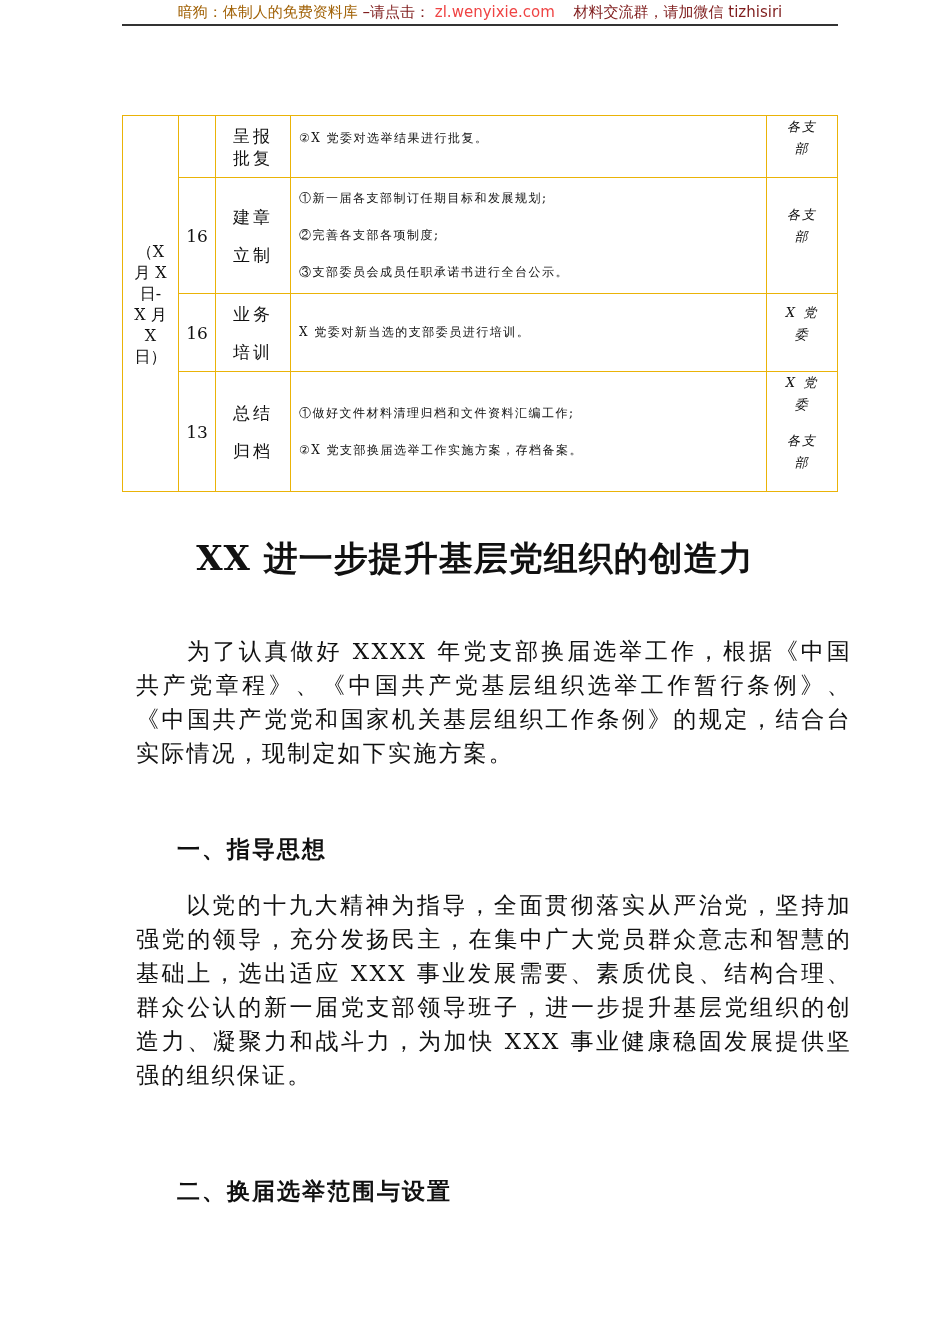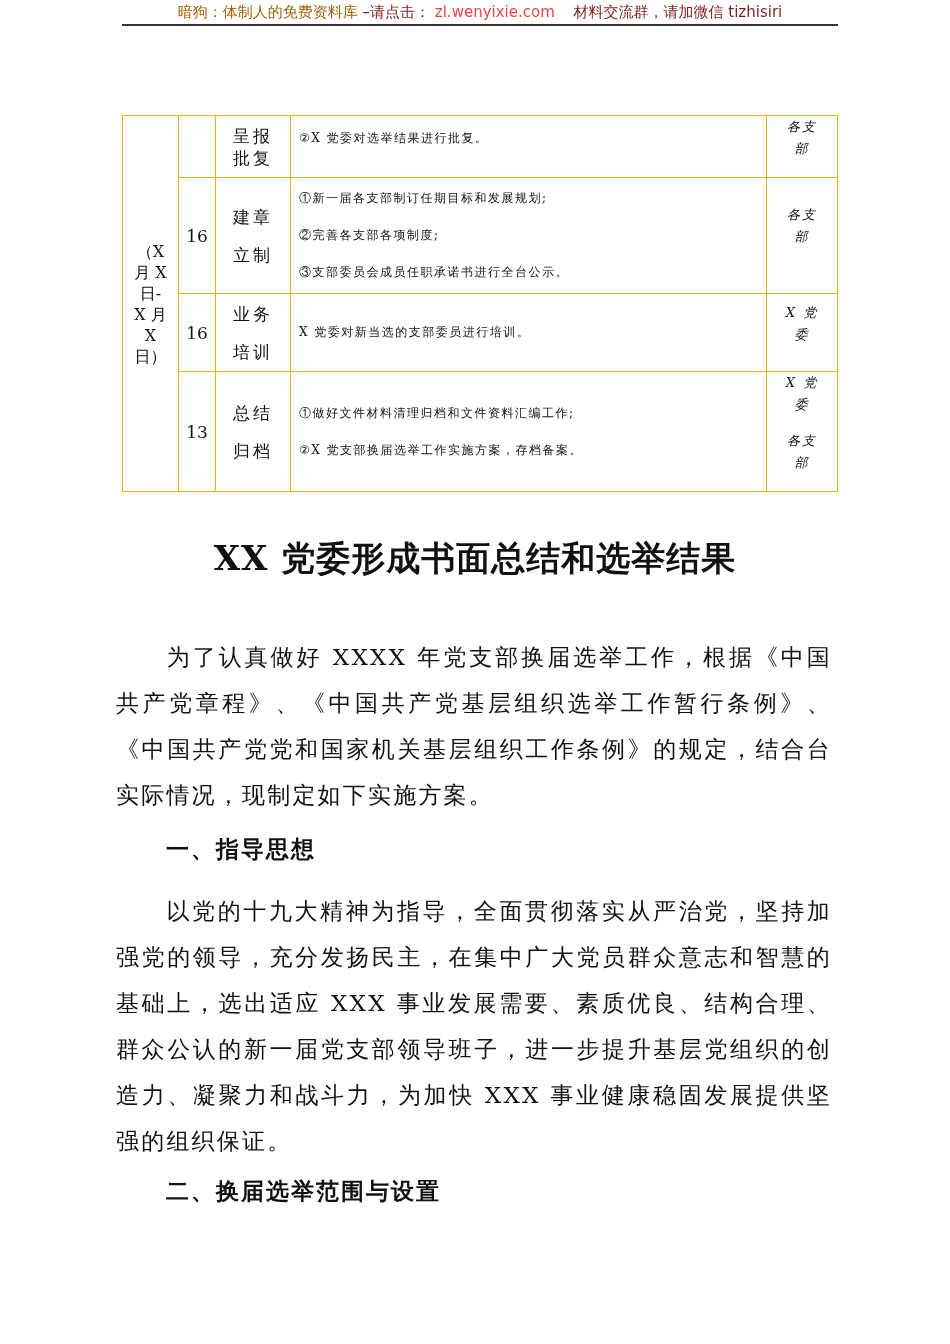--- a/index.html
+++ b/index.html
@@ -20,24 +20,24 @@
     .c-num { width: 36px; font-size: 17px; }
     .c-step { width: 74px; font-size: 17px; letter-spacing: 3px; line-height: 22px; }
     .c-content { text-align: left !important; padding-left: 8px !important; font-size: 12px; letter-spacing: 1.5px; }
     .c-resp { width: 70px; font-size: 13px; line-height: 22px; letter-spacing: 2px; vertical-align: top !important; font-style: italic; }
     .content-line { line-height: 37px; }
     .step-line { display: block; }
 
     .doc-title { position: absolute; left: 0; width: 950px; top: 536px; text-align: center;
                  font-size: 34px; font-weight: bold; letter-spacing: 1px; font-family: "DejaVu Serif", "Liberation Serif", serif; }
 
-    .para { position: absolute; left: 116px; width: 716px; font-size: 23px; line-height: 46px;
+    .para { position: absolute; left: 136px; width: 716px; font-size: 23px; line-height: 34px;
             letter-spacing: 2.2px; text-align: justify; }
     .para .indent { display: inline-block; width: 50px; }
-    .heading { position: absolute; left: 166px; font-size: 23px; font-weight: bold; letter-spacing: 2px;
+    .heading { position: absolute; left: 177px; font-size: 23px; font-weight: bold; letter-spacing: 2px;
                font-family: "DejaVu Sans", "Liberation Sans", sans-serif; }
   </style>
 </head>
 <body>
 
 <div class="header-bar">
   <span class="hdr-red">暗狗：体制人的免费资料库</span>
   <span class="hdr-dark">–请点击：</span>
   <span class="hdr-link">zl.wenyixie.com</span>
   <span class="hdr-dark">材料交流群，请加微信 tizhisiri</span>
@@ -111,21 +111,21 @@
       <span class="step-line">X 党</span>
       <span class="step-line">委</span>
       <span class="step-line" style="height:14px"></span>
       <span class="step-line">各支</span>
       <span class="step-line">部</span>
     </td>
   </tr>
 </tbody>
   </table>
 
-<div class="doc-title">XX 党委形成书面总结和选举结果</div>
+<div class="doc-title">XX 进一步提升基层党组织的创造力</div>
 
 <div class="para" style="top:634px">
   <span class="indent"></span><span>为了认真做好 XXXX 年党支部换届选举工作，根据《中国共产党章程》、《中国共产党基层组织选举工作暂行条例》、《中国共产党党和国家机关基层组织工作条例》的规定，结合台实际情况，现制定如下实施方案。</span>
 </div>
 
 <div class="heading" style="top:834px">一、指导思想</div>
 
 <div class="para" style="top:888px">
   <span class="indent"></span><span>以党的十九大精神为指导，全面贯彻落实从严治党，坚持加强党的领导，充分发扬民主，在集中广大党员群众意志和智慧的基础上，选出适应 XXX 事业发展需要、素质优良、结构合理、群众公认的新一届党支部领导班子，进一步提升基层党组织的创造力、凝聚力和战斗力，为加快 XXX 事业健康稳固发展提供坚强的组织保证。</span>
 </div>

